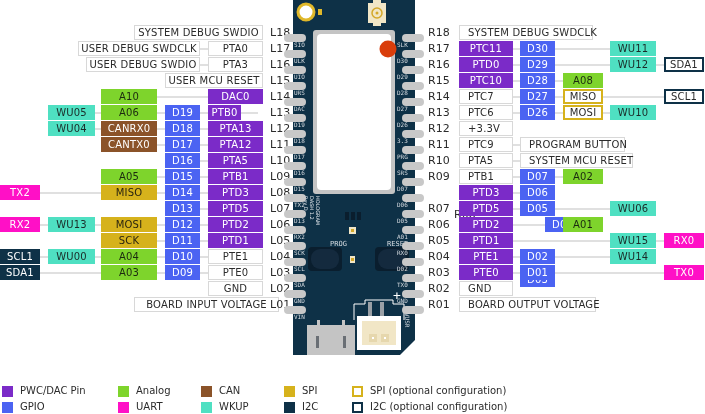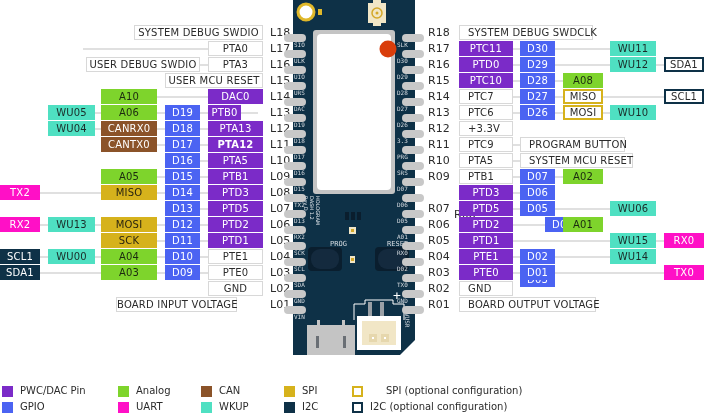--- a/index.html
+++ b/index.html
@@ -33,20 +33,21 @@
 </head>
 <body>
 
 <div id="diagram">
     <div class="row" style="top: 25px;">
       <div class="box outline outline" style="left: 134px; width: 129px;">SYSTEM DEBUG SWDIO</div>
       <div class="pinlabel" style="left: 270px;">L18</div>
     </div>
     <div class="row" style="top: 41px;">
       <div class="line" style="left: 83px; width: 175px;"></div>
+      <div class="box outline outline" style="left: 78px; width: 122px;">USER DEBUG SWDCLK</div>
       <div class="box outline outline" style="left: 208px; width: 55px;">PTA0</div>
       <div class="pinlabel" style="left: 270px;">L17</div>
     </div>
     <div class="row" style="top: 57px;">
       <div class="line" style="left: 91px; width: 167px;"></div>
       <div class="box outline outline" style="left: 86px; width: 114px;">USER DEBUG SWDIO</div>
       <div class="box outline outline" style="left: 208px; width: 55px;">PTA3</div>
       <div class="pinlabel" style="left: 270px;">L16</div>
     </div>
     <div class="row" style="top: 73px;">
@@ -72,21 +73,21 @@
       <div class="box wkup" style="left: 48px; width: 47px;">WU04</div>
       <div class="box can" style="left: 101px; width: 56px;">CANRX0</div>
       <div class="box gpio" style="left: 165px; width: 35px;">D18</div>
       <div class="box pwm" style="left: 208px; width: 55px;">PTA13</div>
       <div class="pinlabel" style="left: 270px;">L12</div>
     </div>
     <div class="row" style="top: 137px;">
       <div class="line" style="left: 106px; width: 152px;"></div>
       <div class="box can" style="left: 101px; width: 56px;">CANTX0</div>
       <div class="box gpio" style="left: 165px; width: 35px;">D17</div>
-      <div class="box pwm" style="left: 208px; width: 55px; font-weight: bold;">PTA12</div>
+      <div class="box pwm" style="left: 208px; width: 55px;">PTA12</div>
       <div class="pinlabel" style="left: 270px;">L11</div>
     </div>
     <div class="row" style="top: 153px;">
       <div class="line" style="left: 170px; width: 88px;"></div>
       <div class="box gpio" style="left: 165px; width: 35px;">D16</div>
       <div class="box pwm" style="left: 208px; width: 55px;">PTA5</div>
       <div class="pinlabel" style="left: 270px;">L10</div>
     </div>
     <div class="row" style="top: 169px;">
       <div class="line" style="left: 106px; width: 152px;"></div>
@@ -140,21 +141,21 @@
       <div class="box analog" style="left: 101px; width: 56px;">A03</div>
       <div class="box gpio" style="left: 165px; width: 35px;">D09</div>
       <div class="box outline outline" style="left: 208px; width: 55px;">PTE0</div>
       <div class="pinlabel" style="left: 270px;">L03</div>
     </div>
     <div class="row" style="top: 281px;">
       <div class="box outline outline" style="left: 208px; width: 55px;">GND</div>
       <div class="pinlabel" style="left: 270px;">L02</div>
     </div>
     <div class="row" style="top: 297px;">
-      <div class="box outline outline" style="left: 116px; width: 121px;">BOARD INPUT VOLTAGE</div>
+      <div class="box outline outline" style="left: 134px; width: 145px;">BOARD INPUT VOLTAGE</div>
       <div class="pinlabel" style="left: 270px;">L01</div>
     </div>
     <div class="row" style="top: 25px;">
       <div class="box outline txtleft" style="left: 459px; width: 134px;">SYSTEM DEBUG SWDCLK</div>
       <div class="pinlabel" style="left: 428px;">R18</div>
     </div>
     <div class="row" style="top: 41px;">
       <div class="line" style="left: 464px; width: 187px;"></div>
       <div class="box pwm" style="left: 459px; width: 54px;">PTC11</div>
       <div class="box gpio" style="left: 520px; width: 35px;">D30</div>
@@ -402,16 +403,16 @@
     <div class="leg" style="left: 136px; top: 401px;">UART</div>
     <div class="sw" style="left: 201px; top: 386px; background: rgb(139, 83, 41);"></div>
     <div class="leg" style="left: 219px; top: 385px;">CAN</div>
     <div class="sw" style="left: 201px; top: 402px; background: rgb(79, 224, 194);"></div>
     <div class="leg" style="left: 219px; top: 401px;">WKUP</div>
     <div class="sw" style="left: 284px; top: 386px; background: rgb(214, 178, 28);"></div>
     <div class="leg" style="left: 302px; top: 385px;">SPI</div>
     <div class="sw" style="left: 284px; top: 402px; background: rgb(14, 49, 71);"></div>
     <div class="leg" style="left: 302px; top: 401px;">I2C</div>
     <div class="sw" style="left: 352px; top: 386px; border: 2px solid rgb(214, 178, 28); background: rgb(255, 255, 255);"></div>
-    <div class="leg" style="left: 370px; top: 385px; margin-left: 16px;">SPI (optional configuration)</div>
+    <div class="leg" style="left: 370px; top: 385px;">SPI (optional configuration)</div>
     <div class="sw" style="left: 352px; top: 402px; border: 2px solid rgb(14, 49, 71); background: rgb(255, 255, 255);"></div>
     <div class="leg" style="left: 370px; top: 401px;">I2C (optional configuration)</div>
   </div>
 
 </body></html>

